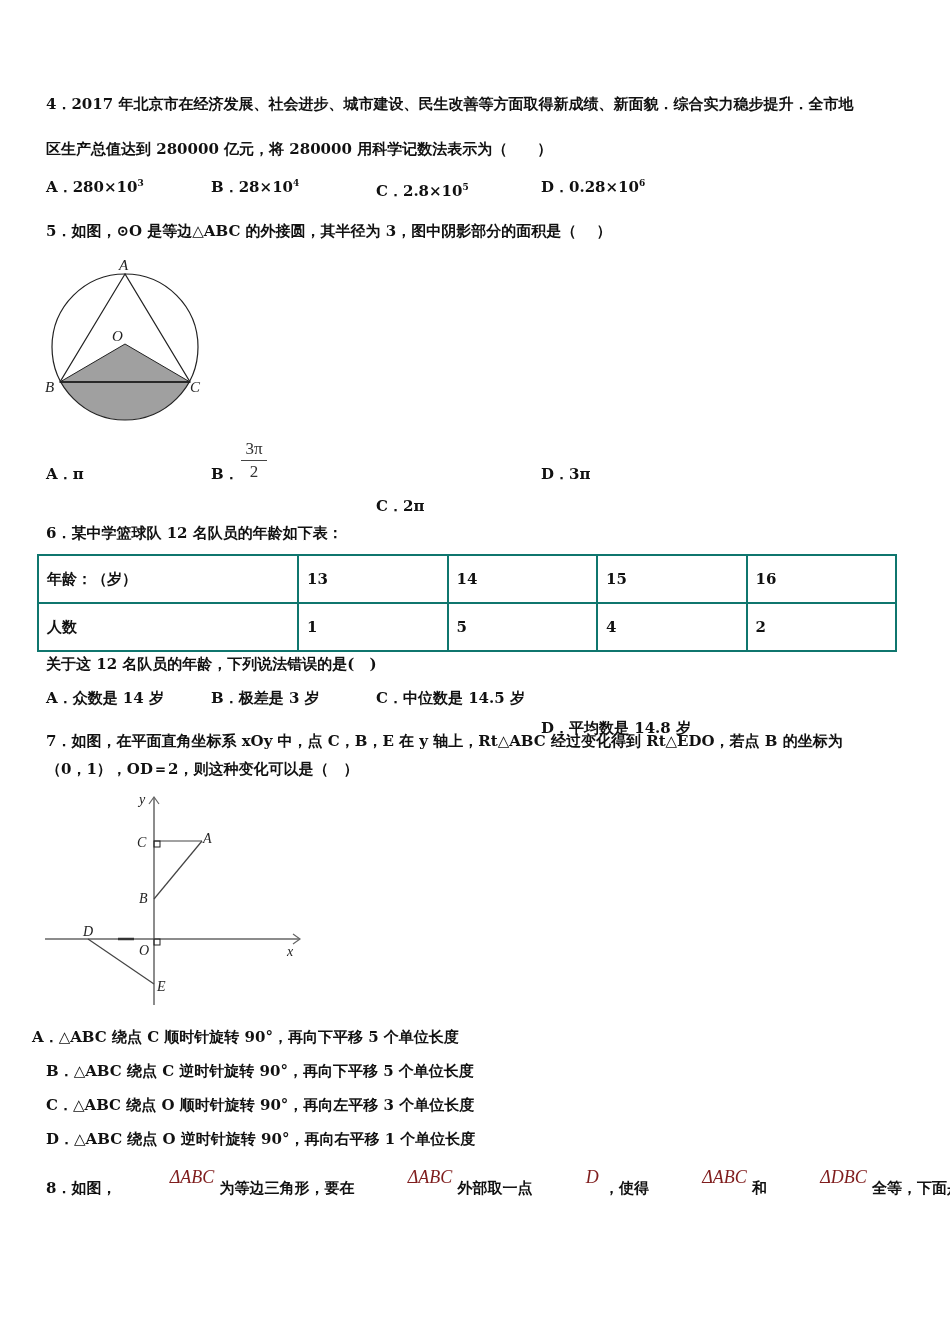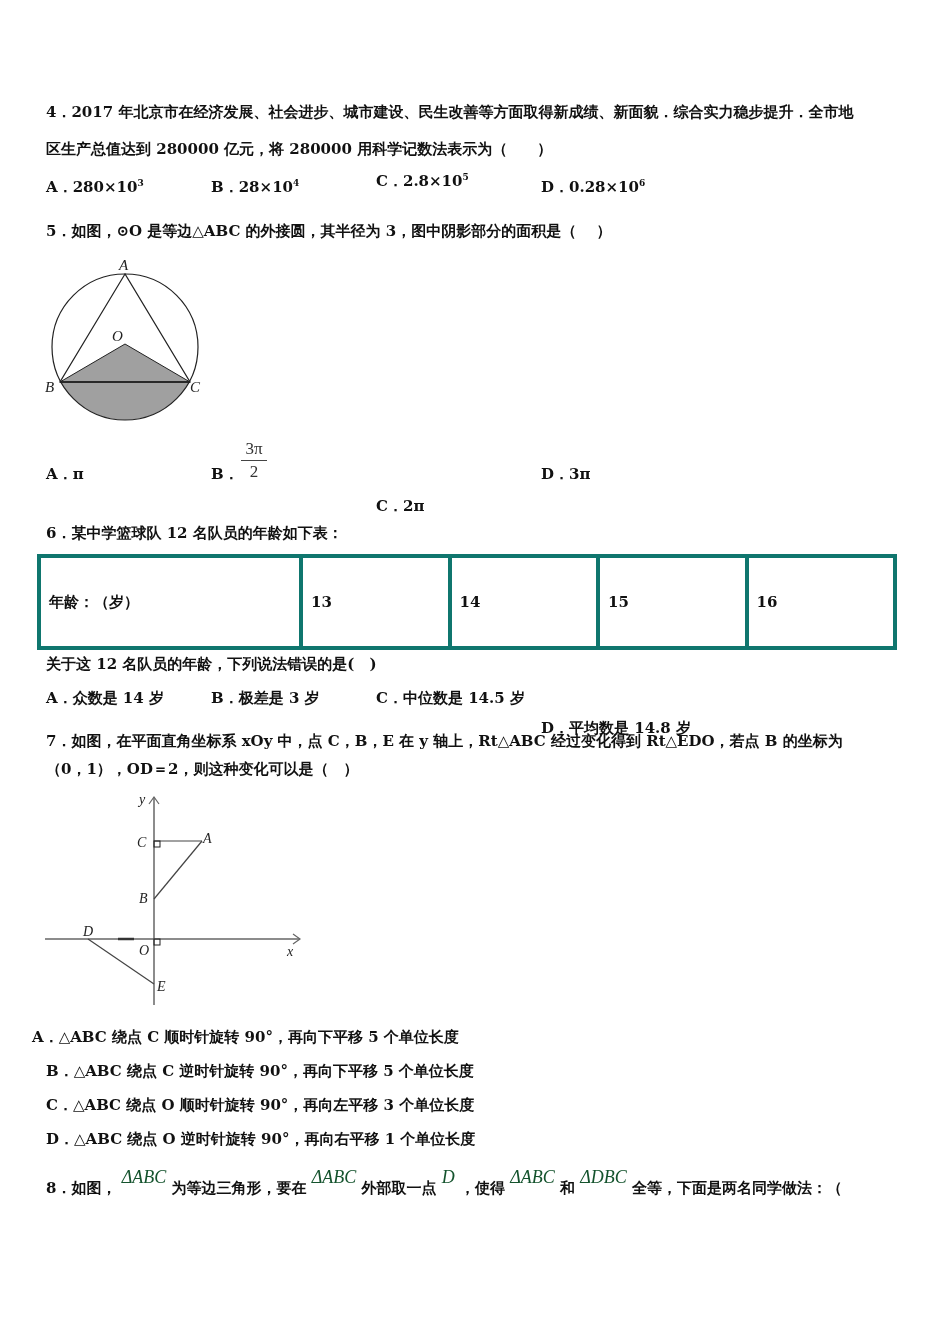--- a/index.html
+++ b/index.html
@@ -10,49 +10,49 @@
     }
     .line {
       position: absolute; left: 46px; font-size: 15px; font-weight: bold;
       white-space: nowrap; line-height: 20px;
     }
     .opt { position: absolute; font-size: 15px; font-weight: bold; white-space: nowrap; line-height: 20px; }
     .opt sup { font-size: 9px; }
     .math {
       font-family: "Liberation Serif", "DejaVu Serif", serif;
       font-style: italic; font-weight: normal; font-size: 18px;
-      position: relative; top: -10px; color: #14532d;
+      position: relative; top: -10px; color: #7f1d1d; margin-left: 48px;
     }
     .frac {
       position: absolute; left: 241px; top: 439px; width: 26px;
       font-family: "Liberation Serif", serif; font-size: 17px; color: #333;
       text-align: center; font-weight: normal;
     }
     .frac .num { display: block; border-bottom: 1px solid #444; padding-bottom: 1px; }
     .frac .den { display: block; padding-top: 1px; }
     table.ages {
       position: absolute; left: 37px; top: 554px; width: 860px; height: 96px;
       border-collapse: collapse; table-layout: fixed;
     }
     table.ages td {
-      border: 4px solid #0f766e; font-size: 15px; font-weight: bold;
+      border: 2px solid #0f766e; font-size: 15px; font-weight: bold;
       padding: 0 0 0 8px; vertical-align: middle; height: 46px;
     }
     table.ages td.lbl { width: 250px; }
     .diag { position: absolute; }
     .diag text { font-family: "Liberation Serif", serif; font-style: italic; fill: #222; }
   </style>
 </head>
 <body>
 
-<div class="line" style="top:102px;">4．2017 年北京市在经济发展、社会进步、城市建设、民生改善等方面取得新成绩、新面貌．综合实力稳步提升．全市地</div>
+<div class="line" style="top:94px;">4．2017 年北京市在经济发展、社会进步、城市建设、民生改善等方面取得新成绩、新面貌．综合实力稳步提升．全市地</div>
 <div class="line" style="top:139px;">区生产总值达到 280000 亿元，将 280000 用科学记数法表示为（　　）</div>
 <div class="opt" style="left:46px;top:173px;"><span>A．</span><span>280×10</span><sup>3</sup></div>
 <div class="opt" style="left:211px;top:173px;"><span>B．</span><span>28×10</span><sup>4</sup></div>
-<div class="opt" style="left:376px;top:167px;"><span>C．</span><span>2.8×10</span><sup>5</sup></div>
+<div class="opt" style="left:376px;top:177px;"><span>C．</span><span>2.8×10</span><sup>5</sup></div>
 <div class="opt" style="left:541px;top:173px;"><span>D．</span><span>0.28×10</span><sup>6</sup></div>
 
 <div class="line" style="top:221px;">5．如图，⊙O 是等边△ABC 的外接圆，其半径为 3，图中阴影部分的面积是（　 ）</div>
 
 <svg class="diag" style="left:40px;top:255px;" width="180" height="175" viewBox="40 255 180 175">
   <defs>
     <clipPath id="circleClip">
         <circle cx="125" cy="347" r="73"></circle>
       </clipPath>
   </defs>
@@ -80,20 +80,27 @@
 
 <div class="line" style="top:523px;">6．某中学篮球队 12 名队员的年龄如下表：</div>
 <table class="ages">
   <tbody>
       <tr>
     <td class="lbl">年龄：（岁）</td>
     <td>13</td>
     <td>14</td>
     <td>15</td>
     <td>16</td>
+  </tr>
+  <tr>
+    <td class="lbl">人数</td>
+    <td>1</td>
+    <td>5</td>
+    <td>4</td>
+    <td>2</td>
   </tr>
 </tbody>
   </table>
 <div class="line" style="top:654px;">关于这 12 名队员的年龄，下列说法错误的是(　)</div>
 <div class="opt" style="left:46px;top:688px;"><span>A．</span><span>众数是 14 岁</span></div>
 <div class="opt" style="left:211px;top:688px;text-align:center;"><span>B．</span><span>极差是 3 岁</span></div>
 <div class="opt" style="left:376px;top:688px;"><span>C．</span><span>中位数是 14.5 岁</span></div>
 <div class="opt" style="left:541px;top:718px;"><span>D．</span><span>平均数是 14.8 岁</span></div>
 
 <div class="line" style="top:731px;">7．如图，在平面直角坐标系 xOy 中，点 C，B，E 在 y 轴上，Rt△ABC 经过变化得到 Rt△EDO，若点 B 的坐标为</div>

